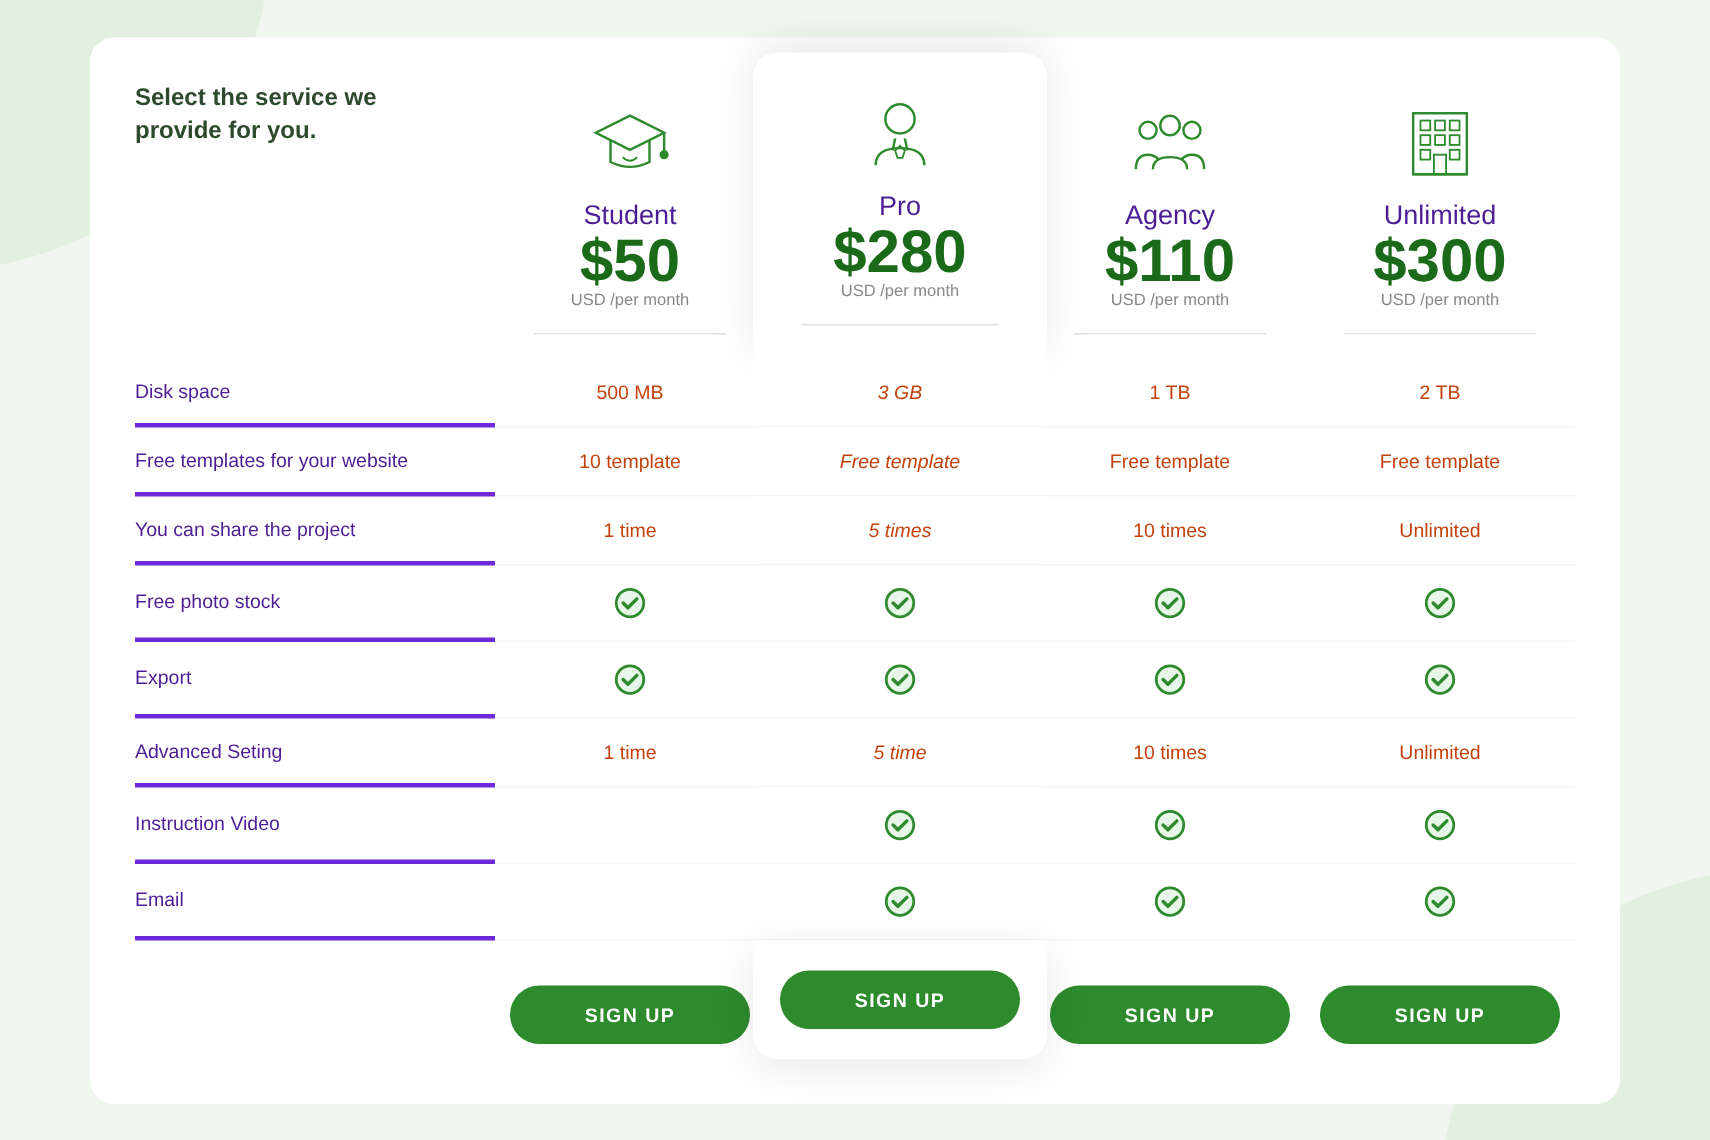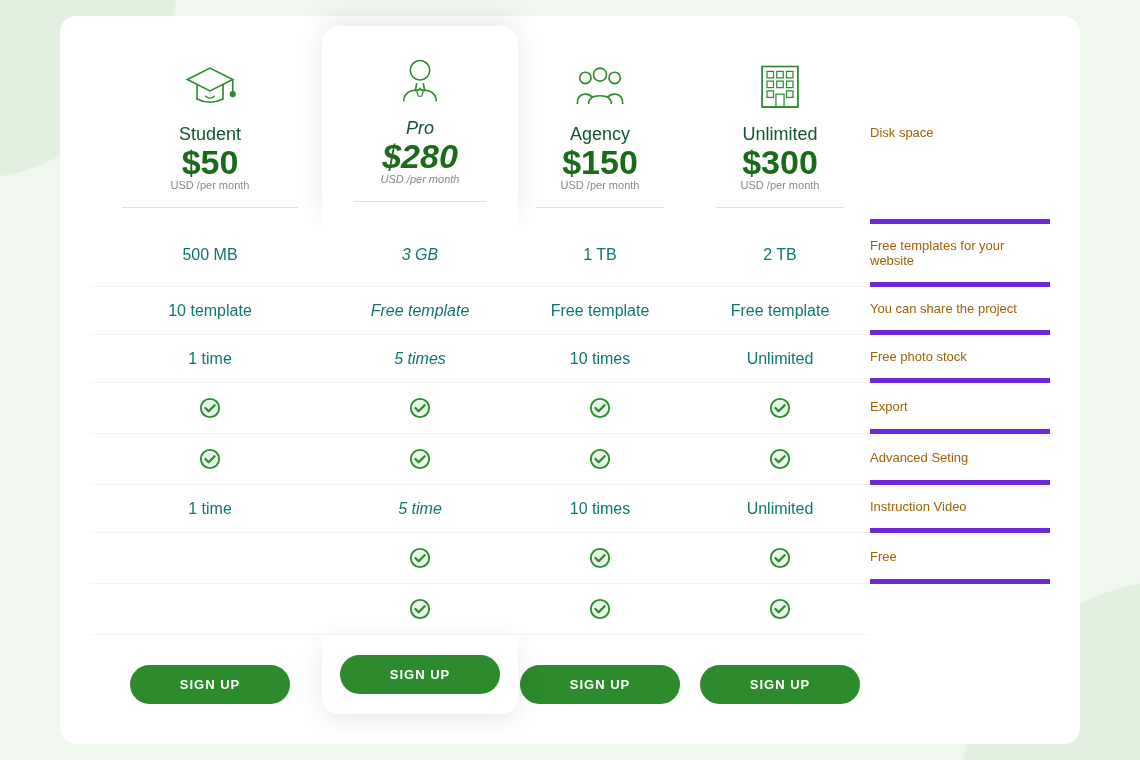--- a/index.html
+++ b/index.html
@@ -106,26 +106,26 @@
     .plan-icon svg {
       width: 52px;
       height: 52px;
       stroke: #2d8a2d;
       fill: none;
       stroke-width: 1.5;
     }
 
     .plan-name {
       font-size: 18px;
-      color: #14532d;
+      color: #4c1d95;
       font-weight: 400;
     }
 
     .plan-price {
-      font-size: 34px;
+      font-size: 40px;
       font-weight: 700;
       color: #1a6a1a;
       line-height: 1;
     }
 
     .plan-period {
       font-size: 11px;
       color: #888;
       margin-top: 0;
       margin-bottom: 8px;
@@ -134,30 +134,30 @@
 
     .plan-divider {
       width: 80%;
       height: 1px;
       background: #e0e0e0;
       margin: 8px auto 0 auto;
     }
 
     .feature-label {
       font-size: 13px;
-      color: #a16207;
+      color: #4c1d95;
       padding: 14px 10px 14px 0;
       display: flex;
       align-items: center;
-      border-bottom: 5px solid #6d28d9;
+      border-bottom: 3px solid #6d28d9;
     }
 
     .feature-value {
-      font-size: 16px;
-      color: #0f766e;
+      font-size: 13px;
+      color: #c2410c;
       padding: 14px 10px;
       display: flex;
       align-items: center;
       justify-content: center;
       border-bottom: 1px solid #f5f5f5;
       text-align: center;
     }
 
     .feature-value.featured-col {
       background: #fdfdfd;
@@ -211,38 +211,42 @@
 
 <div class="bg-decoration">
   <div class="bg-leaf-tl"></div>
   <div class="bg-leaf-br"></div>
 </div>
 
 <div class="main-container">
   <div class="pricing-table">
     <div class="table-grid">
 
+      <div class="header-label-cell">
+        <div class="header-label-text" style="white-space:pre-line;">Select the service we
+provide for you.</div>
+      </div>
 
       <div class="plan-header">
         <div class="plan-icon">
           <svg viewBox="0 0 64 64">
             <polygon points="32,10 60,24 32,38 4,24" stroke="#2d8a2d" stroke-width="2" fill="none"></polygon>
             <path d="M16 30 L16 48 Q32 56 48 48 L48 30" stroke="#2d8a2d" stroke-width="2" fill="none"></path>
             <line x1="60" y1="24" x2="60" y2="40" stroke="#2d8a2d" stroke-width="2"></line>
             <circle cx="60" cy="42" r="3" fill="#2d8a2d"></circle>
             <path d="M26 44 Q32 50 38 44" stroke="#2d8a2d" stroke-width="1.5" fill="none"></path>
           </svg>
         </div>
         <div class="plan-name">Student</div>
         <div class="plan-price">$50</div>
         <div class="plan-period">USD /per month</div>
         <div class="plan-divider"></div>
       </div>
 
-      <div class="plan-header featured" style="box-shadow:0 -6px 30px rgba(0,0,0,0.09); border-radius:16px 16px 0 0; margin:-20px -8px 0 -8px; padding:24px 16px 16px 16px;font-style:italic;">
+      <div class="plan-header featured" style="box-shadow:0 -6px 30px rgba(0,0,0,0.09); border-radius:16px 16px 0 0; margin:-20px -8px 0 -8px; padding:24px 16px 16px 16px;">
         <div class="plan-icon">
           <svg viewBox="0 0 64 64">
             <circle cx="32" cy="20" r="12" stroke="#2d8a2d" stroke-width="2" fill="none"></circle>
             <path d="M12 58 Q12 44 32 44 Q52 44 52 58" stroke="#2d8a2d" stroke-width="2" fill="none"></path>
             <line x1="28" y1="36" x2="26" y2="46" stroke="#2d8a2d" stroke-width="2"></line>
             <line x1="36" y1="36" x2="38" y2="46" stroke="#2d8a2d" stroke-width="2"></line>
             <polygon points="28,46 32,42 36,46 34,52 30,52" stroke="#2d8a2d" stroke-width="1.5" fill="none"></polygon>
           </svg>
         </div>
         <div class="plan-name">Pro</div>
@@ -256,21 +260,21 @@
           <svg viewBox="0 0 64 64">
             <circle cx="32" cy="18" r="8" stroke="#2d8a2d" stroke-width="2" fill="none"></circle>
             <circle cx="14" cy="22" r="7" stroke="#2d8a2d" stroke-width="2" fill="none"></circle>
             <circle cx="50" cy="22" r="7" stroke="#2d8a2d" stroke-width="2" fill="none"></circle>
             <path d="M4 54 Q4 42 14 42 Q19 42 23 46" stroke="#2d8a2d" stroke-width="2" fill="none"></path>
             <path d="M60 54 Q60 42 50 42 Q45 42 41 46" stroke="#2d8a2d" stroke-width="2" fill="none"></path>
             <path d="M18 54 Q18 44 32 44 Q46 44 46 54" stroke="#2d8a2d" stroke-width="2" fill="none"></path>
           </svg>
         </div>
         <div class="plan-name">Agency</div>
-        <div class="plan-price">$150</div>
+        <div class="plan-price">$110</div>
         <div class="plan-period">USD /per month</div>
         <div class="plan-divider"></div>
       </div>
 
       <div class="plan-header">
         <div class="plan-icon">
           <svg viewBox="0 0 64 64">
             <rect x="10" y="8" width="44" height="50" stroke="#2d8a2d" stroke-width="2" fill="none"></rect>
             <line x1="10" y1="8" x2="10" y2="58" stroke="#2d8a2d" stroke-width="1"></line>
             <line x1="54" y1="8" x2="54" y2="58" stroke="#2d8a2d" stroke-width="1"></line>
@@ -363,21 +367,21 @@
                 <polyline points="7 12 10.5 15.5 17 9" stroke="#2d8a2d" stroke-width="2.5"></polyline>
               </svg>
             </span>
           </div><div class="feature-value">
             <span class="check-icon">
               <svg viewBox="0 0 24 24" fill="none" stroke="#2d8a2d" stroke-width="2.5" stroke-linecap="round" stroke-linejoin="round">
                 <circle cx="12" cy="12" r="10" fill="#e8f5e9" stroke="#2d8a2d" stroke-width="2"></circle>
                 <polyline points="7 12 10.5 15.5 17 9" stroke="#2d8a2d" stroke-width="2.5"></polyline>
               </svg>
             </span>
-          </div><div class="feature-label">Free</div><div class="feature-value"></div><div class="feature-value featured-col" style="background: rgb(255, 255, 255); margin: 0px -8px; padding: 14px 16px; position: relative; z-index: 2;">
+          </div><div class="feature-label">Email</div><div class="feature-value"></div><div class="feature-value featured-col" style="background: rgb(255, 255, 255); margin: 0px -8px; padding: 14px 16px; position: relative; z-index: 2;">
             <span class="check-icon">
               <svg viewBox="0 0 24 24" fill="none" stroke="#2d8a2d" stroke-width="2.5" stroke-linecap="round" stroke-linejoin="round">
                 <circle cx="12" cy="12" r="10" fill="#e8f5e9" stroke="#2d8a2d" stroke-width="2"></circle>
                 <polyline points="7 12 10.5 15.5 17 9" stroke="#2d8a2d" stroke-width="2.5"></polyline>
               </svg>
             </span>
           </div><div class="feature-value">
             <span class="check-icon">
               <svg viewBox="0 0 24 24" fill="none" stroke="#2d8a2d" stroke-width="2.5" stroke-linecap="round" stroke-linejoin="round">
                 <circle cx="12" cy="12" r="10" fill="#e8f5e9" stroke="#2d8a2d" stroke-width="2"></circle>

